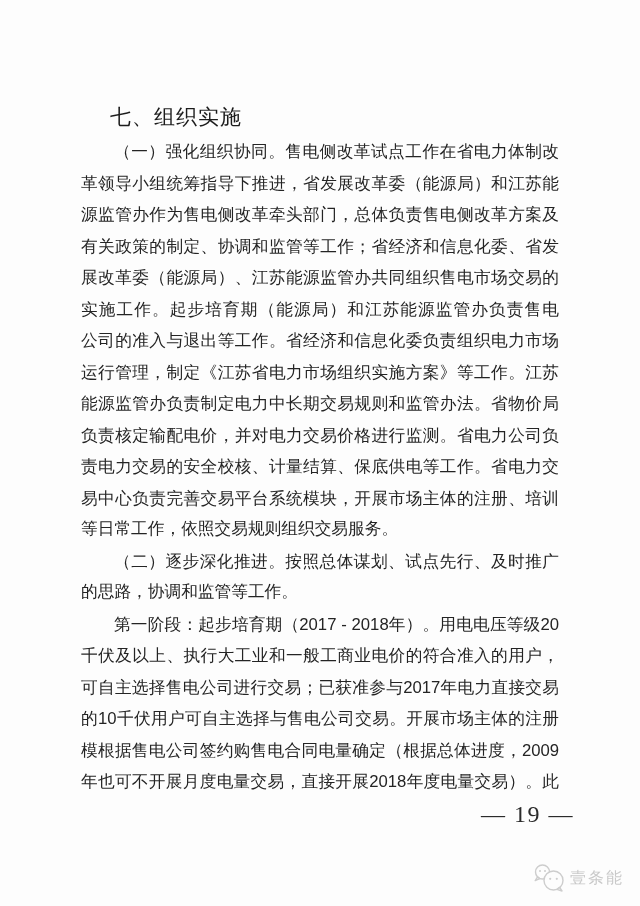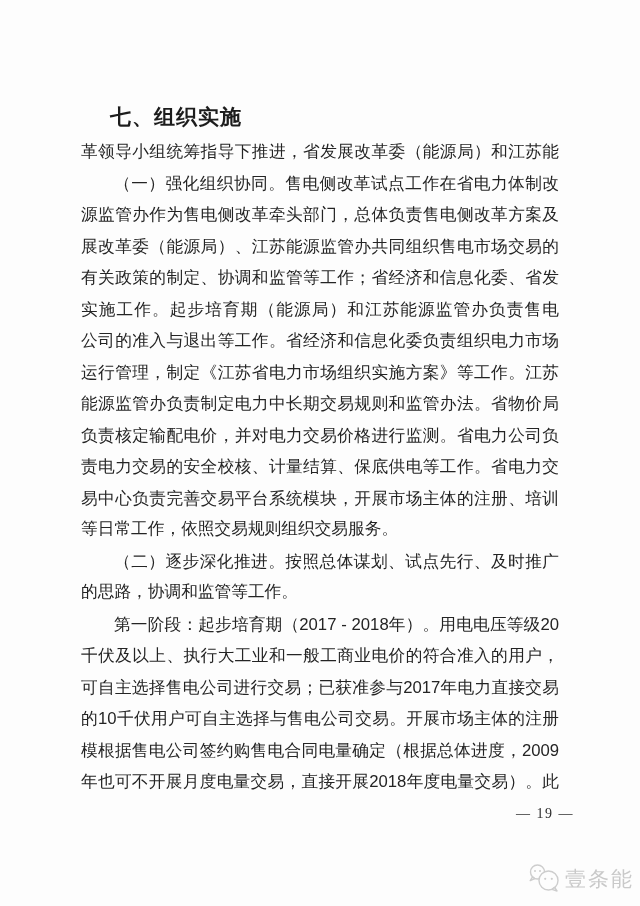--- a/index.html
+++ b/index.html
@@ -15,21 +15,21 @@
     overflow: hidden;
     color: #212121;
   }
   .content {
     position: absolute;
     left: 81px; top: 101px;
     width: 478px;
   }
   .heading {
     font-size: 21px;
-    font-weight: 700;
+    font-weight: 400;
     line-height: 31.5px;
     letter-spacing: 1px;
     margin: 0 0 3.5px 29px;
     color: #1c1c1c;
   }
   .para { margin: 0; }
   .line {
     font-size: 16.7px;
     height: 31.5px;
     line-height: 31.5px;
@@ -37,52 +37,52 @@
     text-align-last: justify;
     white-space: nowrap;
     color: #242424;
   }
   .line.first { text-indent: 33px; }
   .line.lastshort { text-align-last: left; font-family: Liberation Mono, monospace; }
   .pageno {
     position: absolute;
     top: 801px; right: 66px;
     font-family: "Liberation Serif", serif;
-    font-size: 14px;
+    font-size: 24px;
     line-height: 26px;
     letter-spacing: 1.5px;
     color: #2b2b2b;
   }
   .watermark {
     position: absolute;
-    right: 6px; bottom: 13px;
+    right: 16px; bottom: 13px;
     display: flex;
-    align-items: flex-end;
+    align-items: center;
     gap: 4px;
     color: #c9c9c9;
-    font-size: 21px;
+    font-size: 16px;
     letter-spacing: 2px;
     user-select: none;
   }
   .watermark svg { display: block; }
 </style>
 </head>
 <body>
 
 <div class="page">
 
   <div class="content">
     <h1 class="heading">七、组织实施</h1>
     <div id="paragraphs">
         <div class="para">
+          <div class="line first">（一）强化组织协同。售电侧改革试点工作在省电力体制改</div>
           <div class="line">革领导小组统筹指导下推进，省发展改革委（能源局）和江苏能</div>
-          <div class="line first">（一）强化组织协同。售电侧改革试点工作在省电力体制改</div>
           <div class="line">源监管办作为售电侧改革牵头部门，总体负责售电侧改革方案及</div>
+          <div class="line">有关政策的制定、协调和监管等工作；省经济和信息化委、省发</div>
           <div class="line">展改革委（能源局）、江苏能源监管办共同组织售电市场交易的</div>
-          <div class="line">有关政策的制定、协调和监管等工作；省经济和信息化委、省发</div>
           <div class="line">实施工作。起步培育期（能源局）和江苏能源监管办负责售电</div>
           <div class="line">公司的准入与退出等工作。省经济和信息化委负责组织电力市场</div>
           <div class="line">运行管理，制定《江苏省电力市场组织实施方案》等工作。江苏</div>
           <div class="line">能源监管办负责制定电力中长期交易规则和监管办法。省物价局</div>
           <div class="line">负责核定输配电价，并对电力交易价格进行监测。省电力公司负</div>
           <div class="line">责电力交易的安全校核、计量结算、保底供电等工作。省电力交</div>
           <div class="line">易中心负责完善交易平台系统模块，开展市场主体的注册、培训</div>
           <div class="line lastshort">等日常工作，依照交易规则组织交易服务。</div>
         </div>
         <div class="para">

